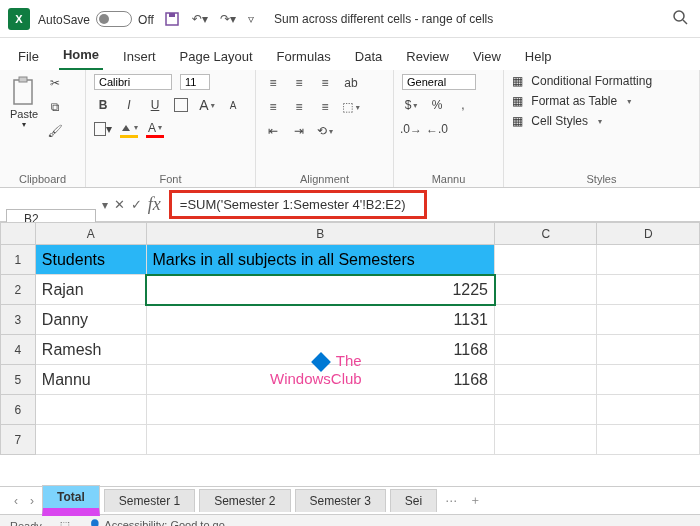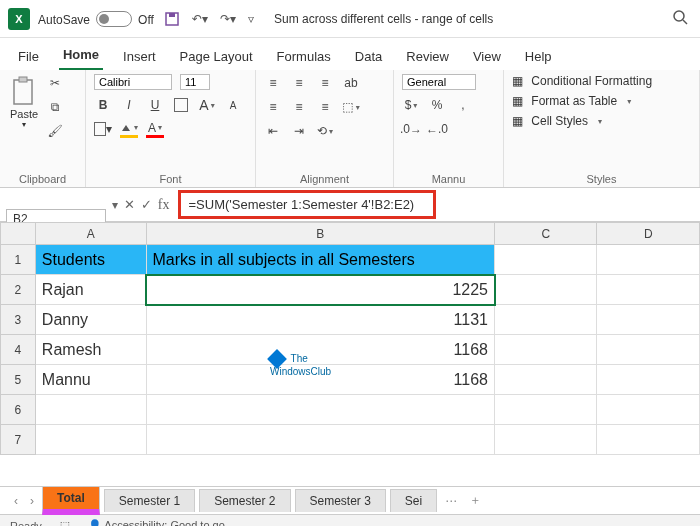--- a/index.html
+++ b/index.html
@@ -34,45 +34,45 @@
 .dropdown-arrow::after { content: '▾'; font-size: 8px; margin-left: 2px; color: #666; }
 .font-select { border: 1px solid #bbb; background: #fff; font-size: 11px; padding: 1px 4px; }
 .font-name { width: 78px; }
 .font-size { width: 30px; }
 .underline-color { border-bottom: 3px solid red; }
 .fill-color { border-bottom: 3px solid #ffc000; }
 .border-icon { border: 1px solid #666; width: 14px; height: 14px; }
 
 
 .formula-bar { height: 34px; display: flex; align-items: center; border-bottom: 1px solid #ccc; padding: 0 6px; gap: 6px; }
-.name-box { width: 100px; border: 1px solid #bbb; padding: 2px 6px; font-size: 12px; background: #fff; margin-top: 29px; }
+.name-box { width: 90px; border: 1px solid #bbb; padding: 2px 17px; font-size: 12px; background: #fff; margin-top: 29px; }
 .name-box-arrow { color: #666; }
 .fx-controls { display: flex; gap: 6px; font-size: 13px; color: #666; align-items: center; }
-.fx-label { font-family: 'Times New Roman', serif; font-size: 14px; }
+.fx-label { font-style: italic; font-family: 'Times New Roman', serif; font-size: 18px; }
 .formula-input { flex: 1; padding: 4px 8px; font-size: 13px; border: 3px solid #e03020; margin-left: 2px; max-width: 258px; }
 
 
 .grid-area { height: 264px; overflow: hidden; position: relative; }
 .grid-table { border-collapse: collapse; width: 100%; }
 .grid-table th { background: #f0f0f0; border: 1px solid #ccc; font-weight: normal; font-size: 12px; color: #444; }
 .col-header { height: 22px; }
 .row-header { width: 34px; }
 .col-A { width: 108px; } .col-B { width: 340px; } .col-C { width: 100px; } .col-D { width: 100px; }
 .grid-table td { border: 1px solid #ddd; padding: 2px 6px; height: 30px; font-size: 16px; }
 .hdr-cell { background: #29b6f6; color: #000; font-size: 16px; }
 .selected-cell { outline: 2px solid #107c41; outline-offset: -1px; text-align: right; }
 .num-cell { text-align: right; }
-.watermark { position: absolute; top: 130px; left: 270px; font-size: 10px; color: #0369a1; line-height: 1.2; }
+.watermark { position: absolute; top: 130px; left: 270px; font-size: 15px; color: #ec4899; line-height: 1.2; text-align: right; }
 .watermark-icon { width: 14px; height: 14px; background: #0078d4; display: inline-block; transform: rotate(45deg); margin-right: 4px; vertical-align: middle; }
 
 
 .sheet-bar { height: 28px; display: flex; align-items: center; border-top: 1px solid #ccc; padding: 0 10px; gap: 4px; font-size: 12px; }
 .sheet-nav { color: #888; padding: 0 4px; cursor: pointer; }
 .sheet-tab { padding: 4px 14px; border: 1px solid #ccc; border-bottom: none; background: #e5e5e5; cursor: pointer; }
-.sheet-tab.active { background: #f97316; border-bottom: 6px solid #d946ef; font-weight: 600; }
+.sheet-tab.active { background: #7dd3fc; border-bottom: 8px solid #d946ef; font-weight: 600; }
 
 
 .status-bar { height: 22px; background: #f3f3f3; border-top: 1px solid #ccc; display: flex; align-items: center; padding: 0 10px; font-size: 11px; color: #555; gap: 18px; }
 
 svg { display: block; }
 .paste-icon { width: 28px; height: 32px; }
 </style>
 </head>
 <body>
 

